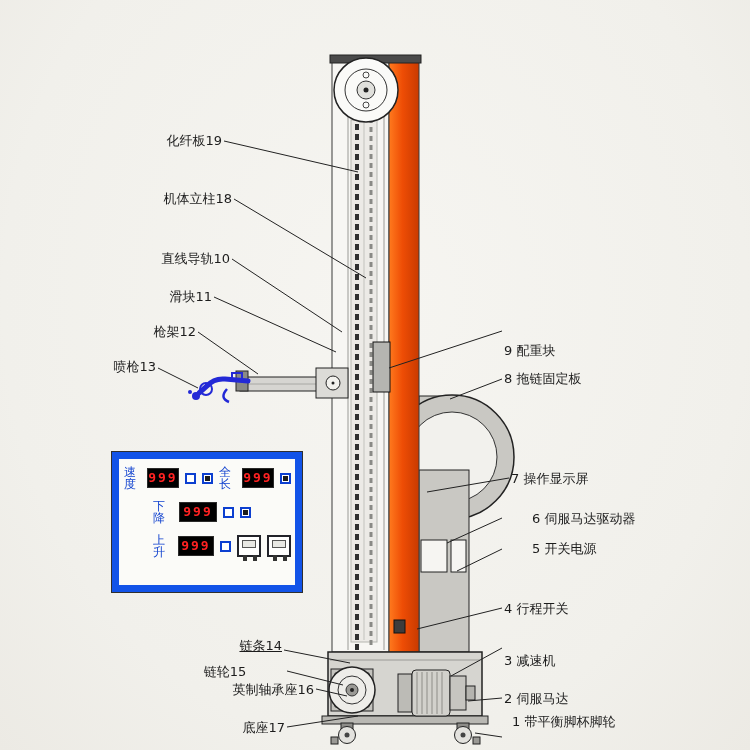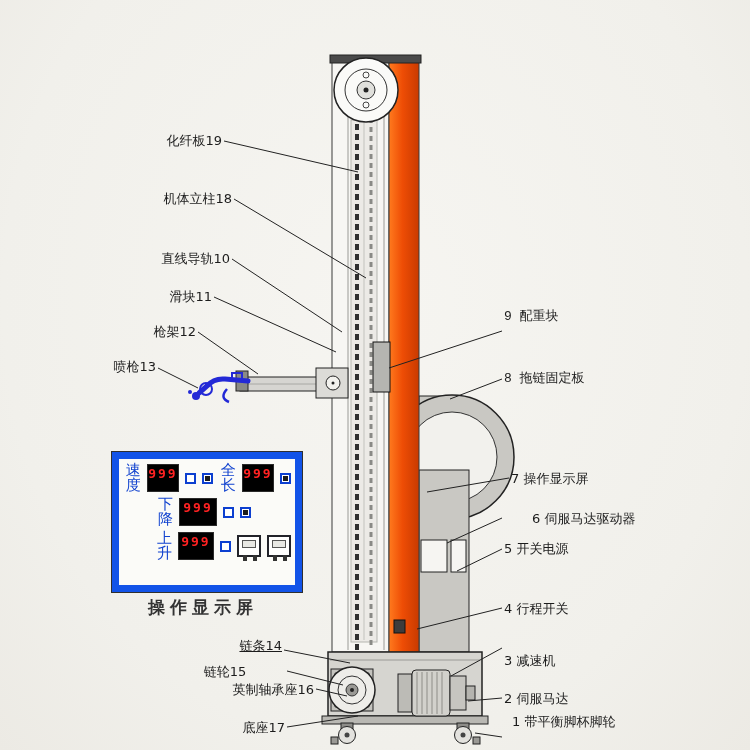--- a/index.html
+++ b/index.html
@@ -7,22 +7,22 @@
   #stage{position:relative;width:750px;height:750px;overflow:hidden;
          background:radial-gradient(ellipse at 50% 40%, #f6f5f1 0%, #f1f0eb 70%, #eceae4 100%);}
   #machine{position:absolute;left:0;top:0;}
   .lbl{position:absolute;font-size:13px;color:#1c1c1c;white-space:nowrap;line-height:1.2;}
   .lbl.r{width:120px;text-align:right;}
   
   .panel{position:absolute;left:112px;top:452px;width:190px;height:140px;box-sizing:border-box;
          background:#fbfbf8;border:7px solid #1253e8;box-shadow:0 0 0 1px #2f2f2f;}
   .prow{display:flex;align-items:center;gap:6px;margin:8px 4px 0 5px;height:22px;}
   .prow + .prow{margin-top:12px;margin-left:34px;}
-  .plabel{color:#1243cf;font-size:15px;width:20px;text-align:right;line-height:1;}
-  .pdisplay{width:38px;height:28px;box-sizing:border-box;background:#000;color:#ff2222;
+  .plabel{color:#1243cf;font-size:12px;width:20px;text-align:left;line-height:1;}
+  .pdisplay{width:38px;height:20px;box-sizing:border-box;background:#000;color:#ff2222;
             font-family:"DejaVu Sans Mono",monospace;font-weight:bold;font-size:13px;
             text-align:center;line-height:18px;letter-spacing:2px;border:1px solid #2a2a2a;}
   .pbtn{position:relative;width:11px;height:11px;box-sizing:border-box;border:2px solid #0c3fd0;background:#fff;flex:0 0 auto;}
   .pbtn.inner::after{content:"";position:absolute;inset:1px;background:#1c1c1c;}
   .conn{position:relative;width:24px;height:22px;box-sizing:border-box;border:2px solid #22232a;background:#fff;flex:0 0 auto;}
   .conn::after{content:"";position:absolute;left:3px;top:3px;right:3px;bottom:7px;border:1px solid #555;background:#e8e8e4;}
   .conn::before{content:"";position:absolute;bottom:-6px;left:4px;width:4px;height:6px;background:#333;box-shadow:10px 0 0 #333;}
   .conn.first{margin-left:auto;}
   .caption{position:absolute;left:148px;top:596px;font-size:17px;font-weight:600;
            letter-spacing:5px;color:#333;}
@@ -167,25 +167,25 @@
     </g>
   </svg>
 
   <div class="lbl r" style="left:102px;top:133px;">化纤板19</div>
   <div class="lbl r" style="left:112px;top:191px;">机体立柱18</div>
   <div class="lbl r" style="left:110px;top:251px;">直线导轨10</div>
   <div class="lbl r" style="left:92px;top:289px;">滑块11</div>
   <div class="lbl r" style="left:76px;top:324px;">枪架12</div>
   <div class="lbl r" style="left:36px;top:359px;">喷枪13</div>
 
-  <div class="lbl" style="left:504px;top:309px;font-family:Liberation Mono, monospace;">9 配重块</div>
-  <div class="lbl" style="left:504px;top:371px;font-family:Liberation Mono, monospace;">8 拖链固定板</div>
+  <div class="lbl" style="left:504px;top:343px;">9 配重块</div>
+  <div class="lbl" style="left:504px;top:371px;">8 拖链固定板</div>
   <div class="lbl" style="left:511px;top:471px;">7 操作显示屏</div>
   <div class="lbl" style="left:532px;top:511px;">6 伺服马达驱动器</div>
-  <div class="lbl" style="left:504px;top:541px;text-align:right;">5 开关电源</div>
+  <div class="lbl" style="left:532px;top:541px;text-align:right;">5 开关电源</div>
   <div class="lbl" style="left:504px;top:601px;">4 行程开关</div>
   <div class="lbl" style="left:504px;top:641px;margin-top:12px;">3 减速机</div>
   <div class="lbl" style="left:504px;top:691px;">2 伺服马达</div>
   <div class="lbl" style="left:504px;top:714px;margin-left:8px;">1 带平衡脚杯脚轮</div>
 
   <div class="lbl r" style="left:162px;top:638px;text-decoration:underline;">链条14</div>
   <div class="lbl r" style="left:165px;top:664px;text-align:center;">链轮15</div>
   <div class="lbl r" style="left:194px;top:682px;">英制轴承座16</div>
   <div class="lbl r" style="left:165px;top:720px;">底座17</div>
 
@@ -207,15 +207,14 @@
     </div>
     <div class="prow">
       <span class="plabel">上升</span>
       <span class="pdisplay">999</span>
       <span class="pbtn"></span>
       <span class="conn first"></span>
       <span class="conn"></span>
     </div>
   </div>
 
-  <div class="caption">操作显示屏</div>
 
 </div>
 
 </body></html>

